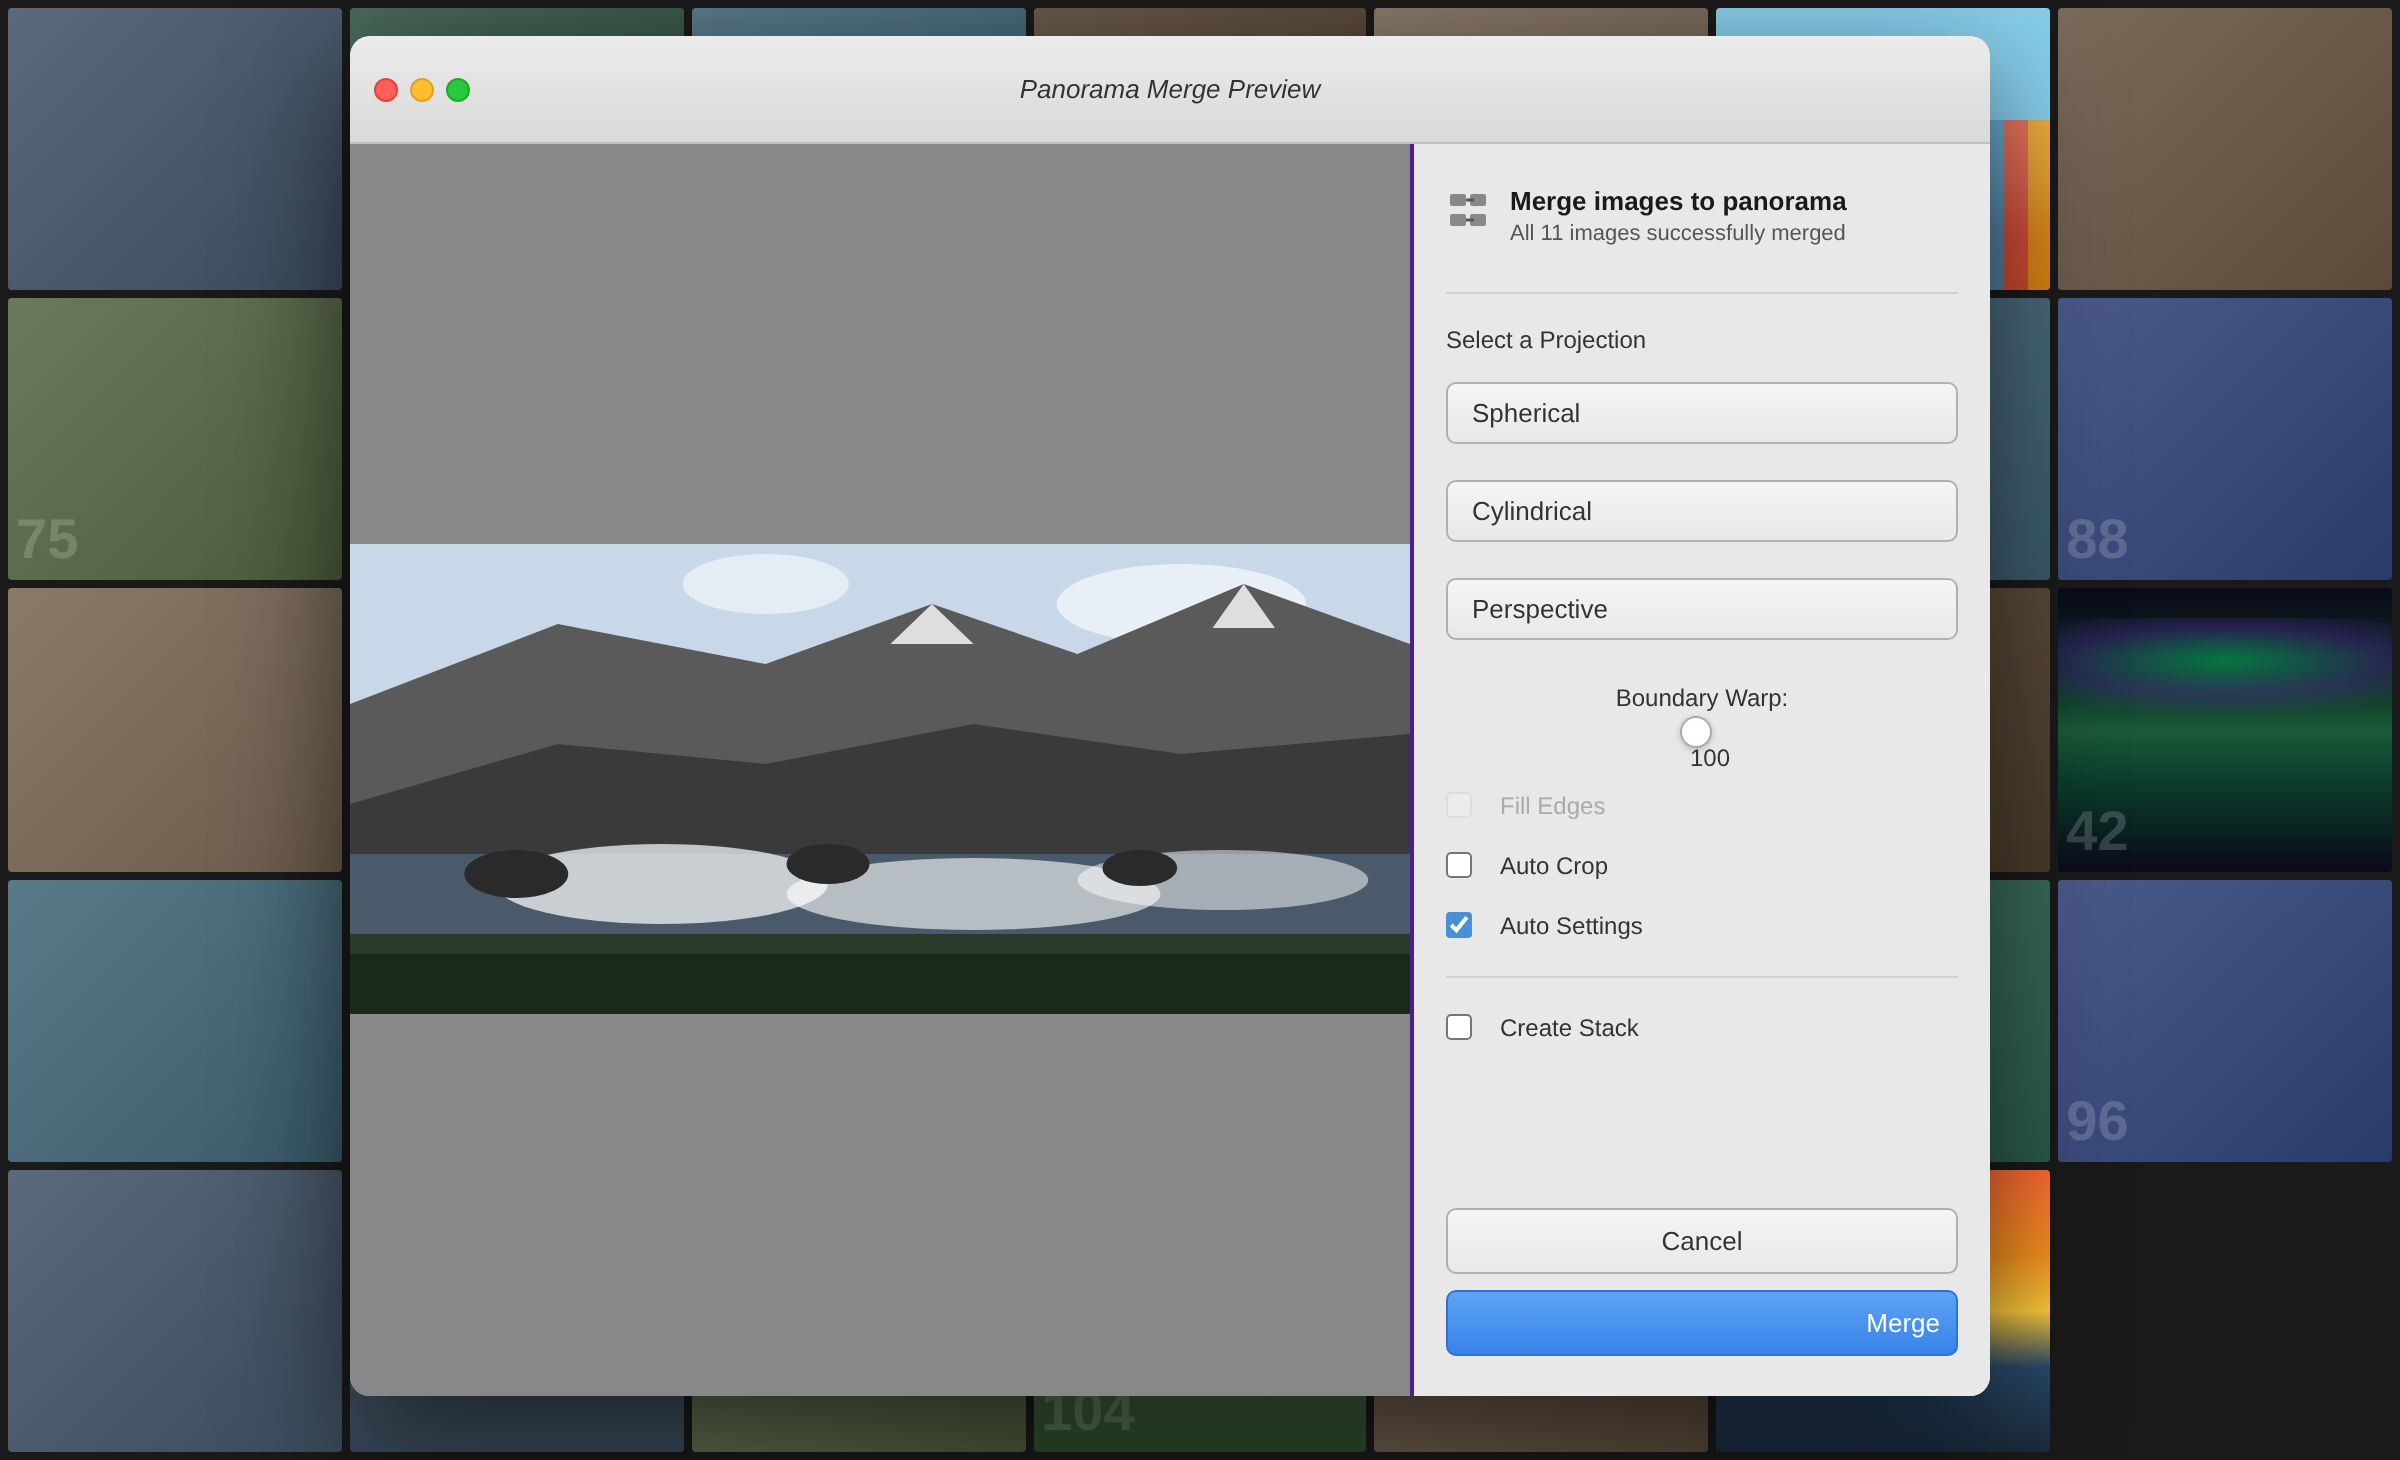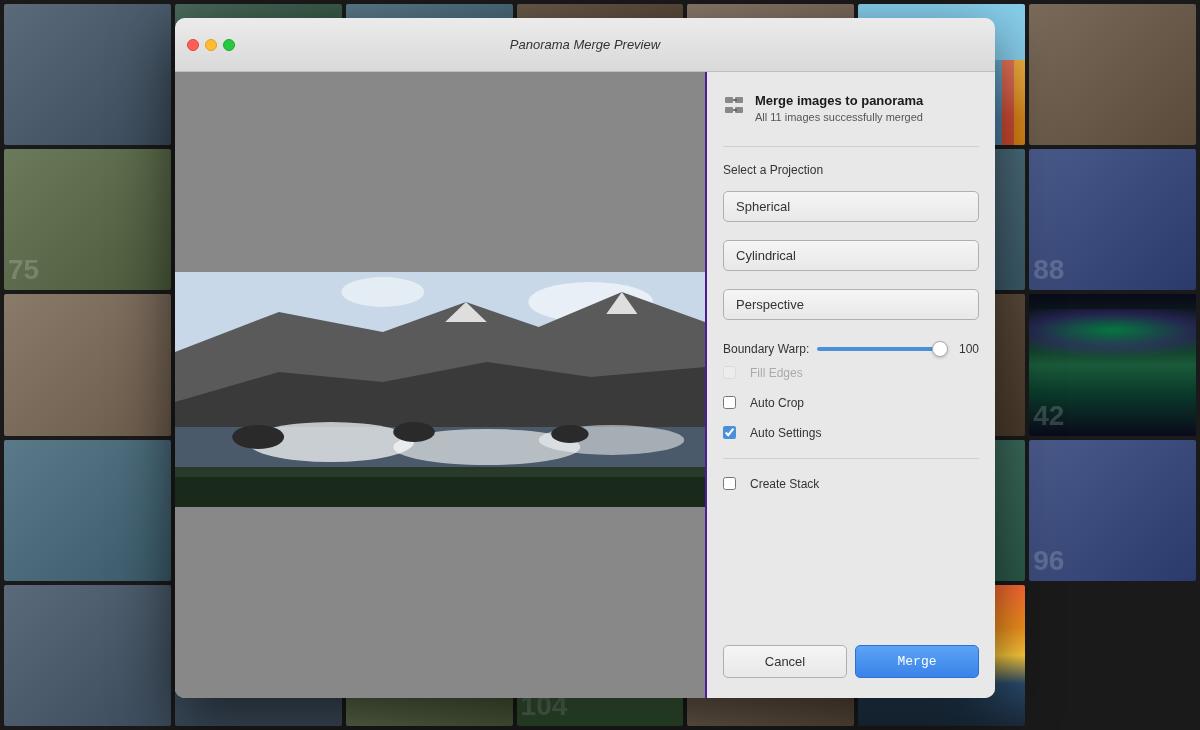--- a/index.html
+++ b/index.html
@@ -270,20 +270,21 @@
     
     .boundary-section {
       margin-top: 4px;
     }
 
     .boundary-row {
       display: flex;
       align-items: center;
       gap: 8px;
       margin-bottom: 8px;
+      flex-direction: column;
     }
 
     .boundary-label {
       font-size: 12px;
       color: #333;
       white-space: nowrap;
     }
 
     .warp-slider {
       flex: 1;
@@ -343,21 +344,21 @@
     .checkbox-row.disabled input {
       opacity: 0.4;
     }
 
     
     .spacer { flex: 1; }
 
     
     .bottom-buttons {
       display: flex;
-      flex-direction: row;
+      flex-direction: column;
       gap: 8px;
       margin-top: 8px;
     }
 
     .btn-cancel {
       width: 100%;
       padding: 8px;
       background: linear-gradient(180deg, #f5f5f5 0%, #e8e8e8 100%);
       border: 1px solid #b0b0b0;
       border-radius: 5px;
@@ -369,23 +370,22 @@
 
     .btn-merge {
       width: 100%;
       padding: 8px;
       background: linear-gradient(180deg, #5ba4f5 0%, #3a82e8 100%);
       border: 1px solid #2a72d8;
       border-radius: 5px;
       font-size: 13px;
       color: white;
       cursor: pointer;
-      text-align: center;
+      text-align: right;
       font-weight: 500;
-      font-family: Liberation Mono, monospace;
     }
 
     
     .divider {
       height: 1px;
       background: #d0d0d0;
       margin: 4px 0;
     }
   </style>
 </head>

